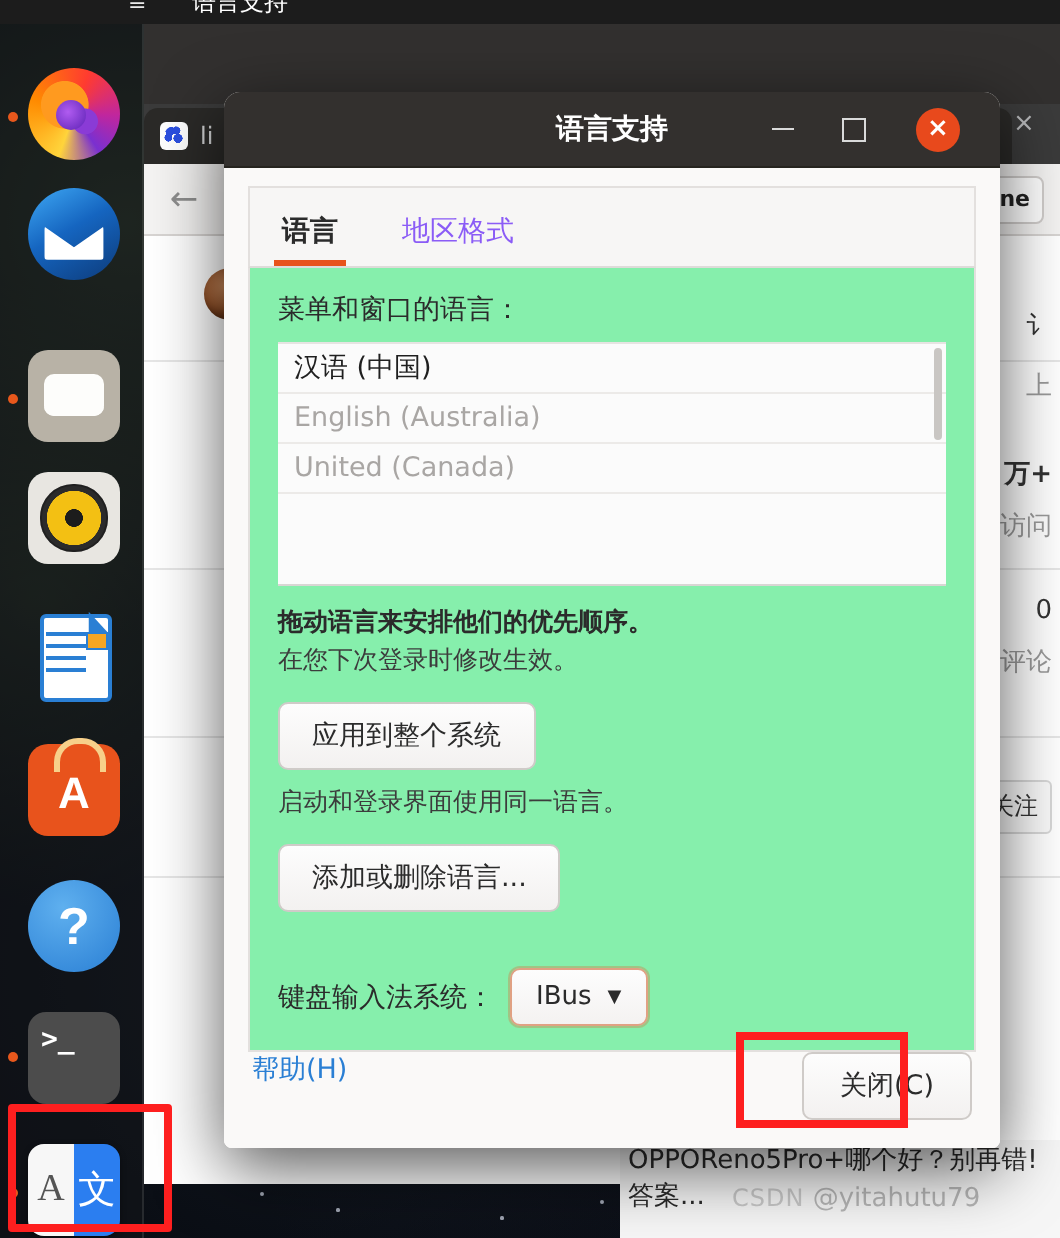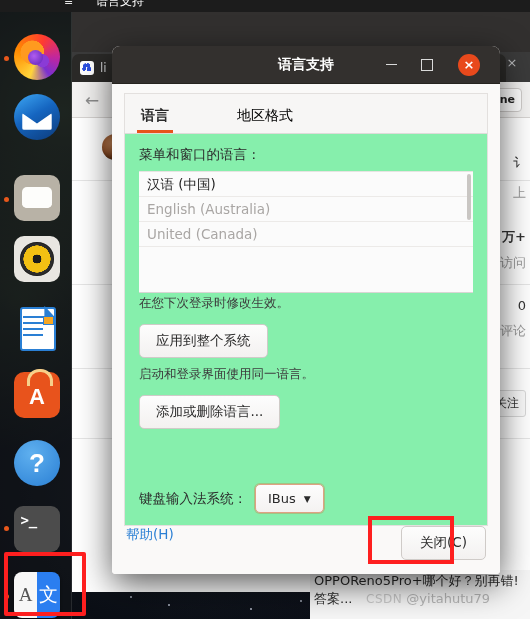--- a/index.html
+++ b/index.html
@@ -308,25 +308,25 @@
     background:#e8491c;
   }
   #wbtn-close .x { color:#fff; font-size:13px; line-height:1; font-weight:bold; }
 
   #dlg-body { position:relative; height:490px; background:#faf9f8; }
 
   #tabstrip {
     position:absolute; left:12px; top:9px; right:12px; height:41px;
     background:#f7f6f5;
     border:1px solid #e3e0de; border-bottom:1px solid #dedbd9;
-    display:flex; align-items:flex-end;gap:36px;
+    display:flex; align-items:flex-end;
   }
   .dtab {
     position:relative; padding:0 16px 8px 16px;
-    font-size:14px; color:#000000;
+    font-size:14px; color:#8b5cf6;
   }
   .dtab.active { color:#2b2b2b; font-weight:bold; }
   .dtab.active::after {
     content:""; position:absolute; left:12px; right:12px; bottom:0;
     height:3px; background:#e8531c;
   }
 
   #dlg-content {
     position:absolute; left:12px; top:50px; right:12px; bottom:48px;
     background:#86efac;
@@ -554,20 +554,21 @@
 
         <div class="sect-label">菜单和窗口的语言：</div>
 
         <div id="lang-list">
           <div class="lang-row">汉语 (中国)</div>
           <div class="lang-row dim">English (Australia)</div>
           <div class="lang-row dim">United (Canada)</div>
           <div id="list-scrollbar"></div>
         </div>
 
+        <div class="hint-strong">拖动语言来安排他们的优先顺序。</div>
         <div class="hint-normal">在您下次登录时修改生效。</div>
 
         <div class="gbtn">应用到整个系统</div>
         <div class="under-note">启动和登录界面使用同一语言。</div>
 
         <div class="gbtn">添加或删除语言...</div>
 
         <div id="ime-row">
           <span id="ime-label">键盘输入法系统：</span>
           <span id="ime-combo">

